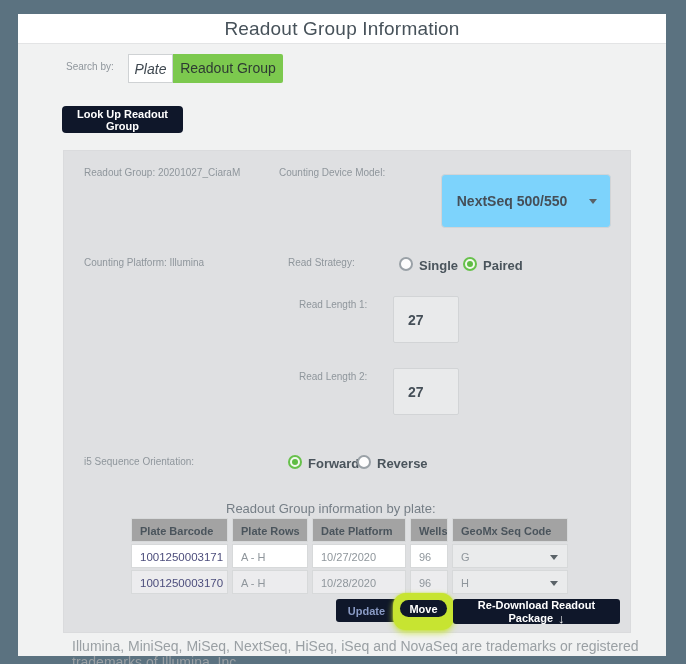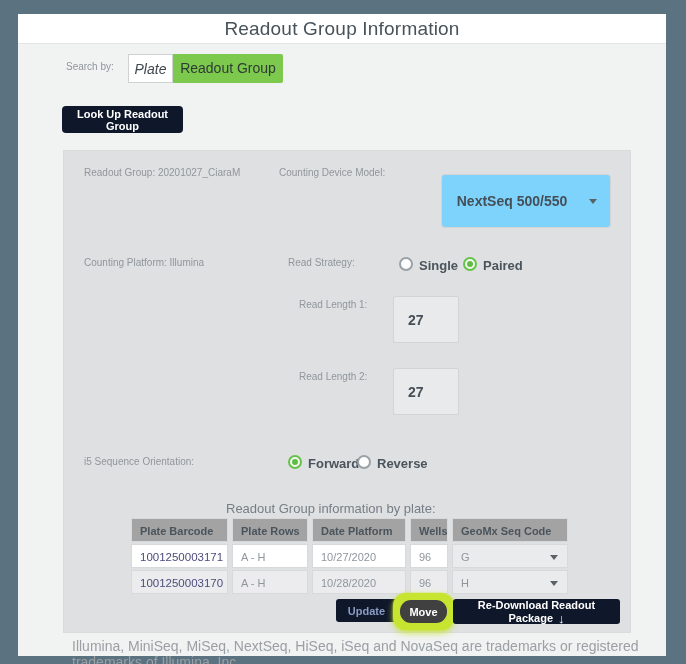--- a/index.html
+++ b/index.html
@@ -41,21 +41,21 @@
   .tbl { position:absolute; left:67px; top:367px; display:grid; grid-template-columns:97px 76px 94px 38px 116px; column-gap:4px; row-gap:2px; }
   .cell { height:24px; line-height:24px; padding-left:8px; font-size:11px; border:1px solid #d7d9da; background:#ffffff; color:#8f969c; white-space:nowrap; overflow:hidden; }
   .cell.hdr { font-weight:bold; color:#4a545c; background:#a3a3a3; }
   .cell.alt { background:#ececee; }
   .cell.barcode { color:#4c4d7c; font-size:11.5px; }
   .cell.seq { background:#eaebec; position:relative; cursor:pointer; }
   .cell.seq .caret { position:absolute; right:9px; top:10px; }
 
   .btn-update { position:absolute; left:272px; top:448px; width:61px; height:23px; font-size:11px; border-radius:3px; color:#8a9bc5; }
   .move-hl { position:absolute; left:329px; top:442px; width:61px; height:37px; background:#c7e431; border-radius:13px; box-shadow:0 3px 6px rgba(199,228,49,.85), 0 0 2px rgba(199,228,49,.9); }
-  .btn-move { position:absolute; left:7px; top:7px; width:47px; height:23px; font-size:11px; border-radius:11px; background:#404040; }
+  .btn-move { position:absolute; left:7px; top:7px; width:47px; height:17px; font-size:11px; border-radius:11px; background:#0f172a; }
   .btn-redownload { position:absolute; left:389px; top:448px; width:167px; height:25px; font-size:11px; border-radius:3px; }
   .dl-arrow { font-size:13px; vertical-align:-1px; margin-left:5px; }
 
   .footer { position:absolute; left:54px; top:624px; font-size:14px; color:#9aa0a4; }
 </style>
 </head>
 <body>
 
 <div class="frame">
   <div class="page">

